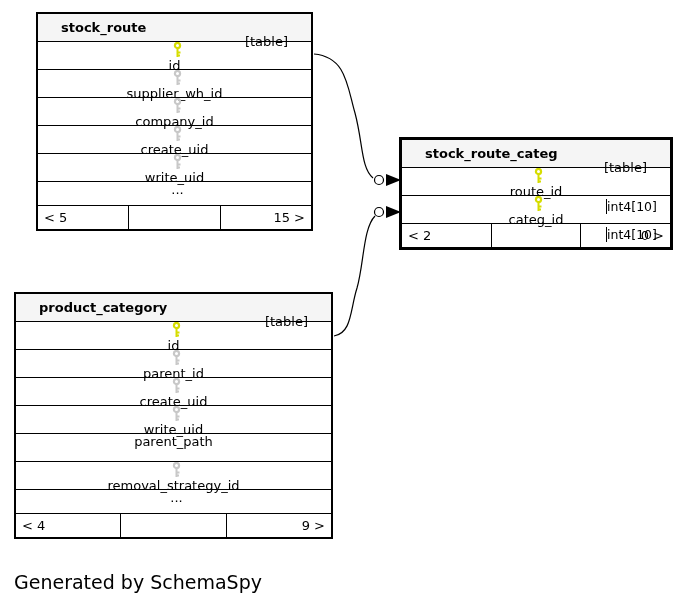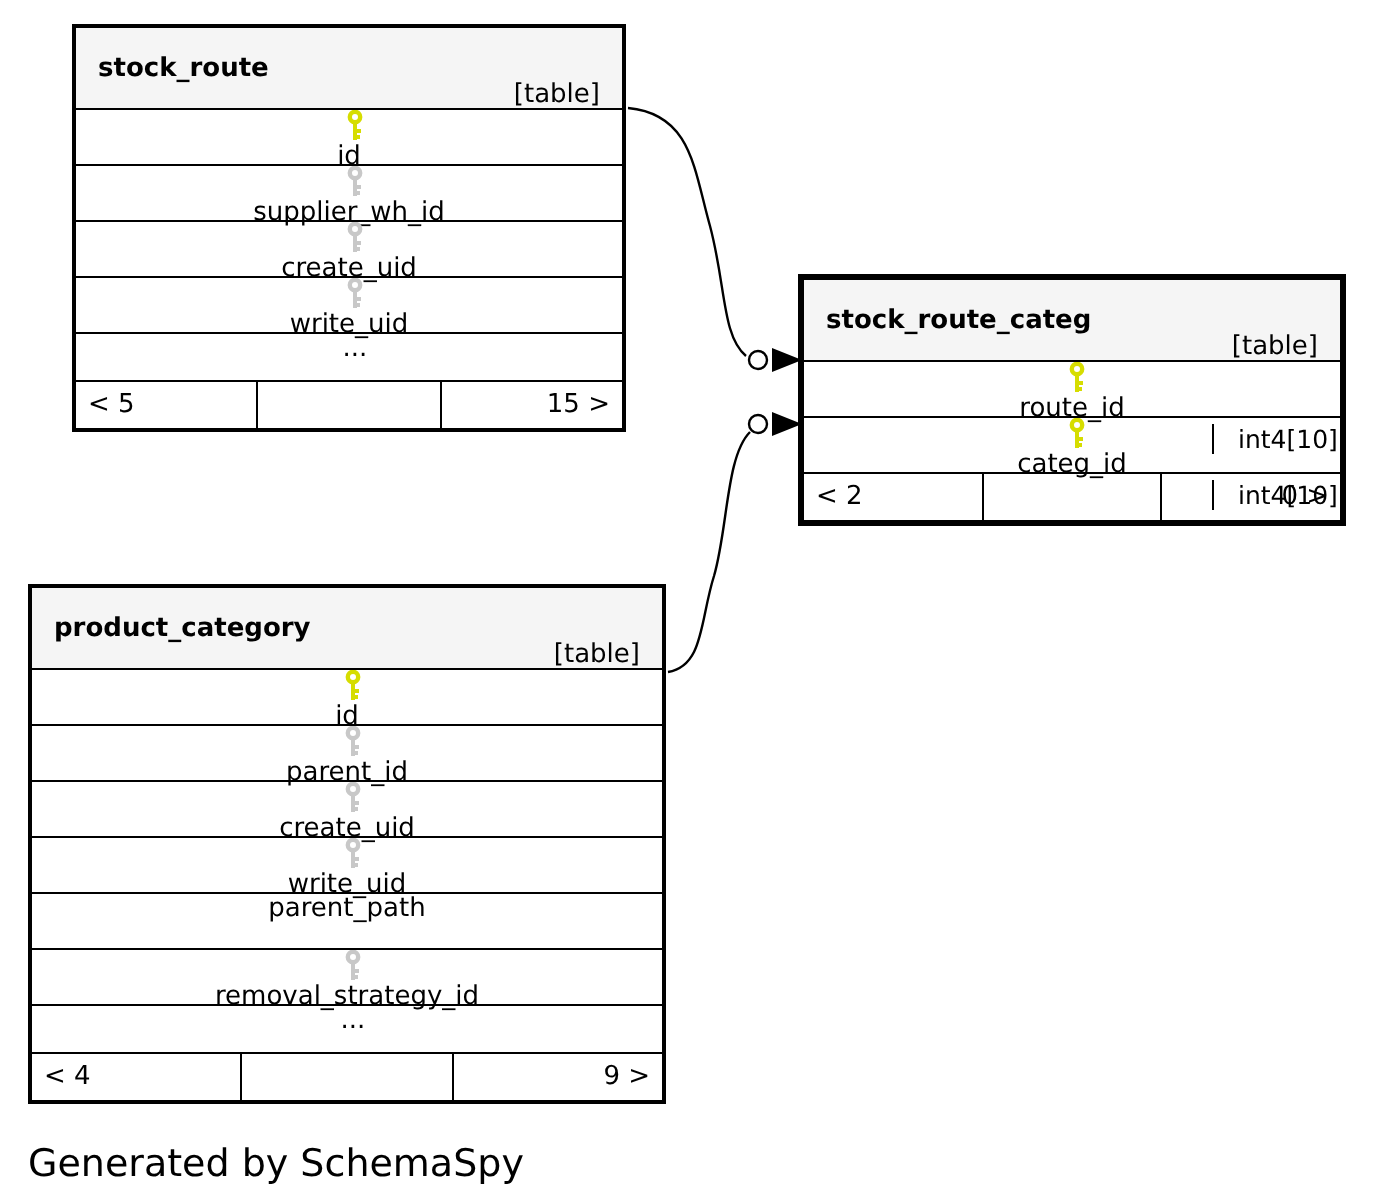--- a/index.html
+++ b/index.html
@@ -16,25 +16,25 @@
   .rel-overlay { position:absolute; left:0; top:0; width:691px; height:600px; pointer-events:none; }
 
   .db-table {
     position:absolute;
     background:#fff;
     border:2px solid var(--border,#000);
   }
   .db-table.focus { border-width:3px; }
 
   .thead {
-    height:41px;
+    height:28px;
     background:var(--header-bg,#f5f5f5);
     border-bottom:1px solid var(--border,#000);
     display:flex; align-items:center; justify-content:space-between;
-    padding:0 11px;
+    padding:0 23px;
   }
   .tname { font-weight:bold; }
   .tbadge { font-weight:normal;margin-top:27px; }
 
   .trow {
     height:28px;
     border-bottom:1px solid var(--border,#000);
     display:flex; align-items:center;
     background:#fff;
     flex-direction:column;
@@ -47,21 +47,21 @@
   }
   .key-primary { color:var(--primary-key,#d6dd00); }
   .key-secondary { color:var(--secondary-key,#c8c8c8); }
   .cname { white-space:nowrap; }
   .ctype {
     margin-left:auto;
     align-self:stretch;
     width:64px; flex:none;
     display:flex; align-items:center;
     border-left:1px solid var(--border,#000);
-    padding-left:12px;
+    padding-left:0;
     font-size:12.5px;
   }
   .trow.ellipsis-row { height:24px; padding-left:6px; }
 
   .tfoot { height:23px; display:flex; }
   .tfoot .fcell { flex:1; display:flex; align-items:center; padding:0 6px; }
   .tfoot .fcell + .fcell { border-left:1px solid var(--border,#000); }
   .tfoot .fright { justify-content:flex-end; }
 
   .gen-note { position:absolute; left:14px; top:571px; font-size:19px; }
@@ -105,20 +105,29 @@
       </span>
       <span class="cname">supplier_wh_id</span>
     </div>
     <div class="trow">
       <span class="kslot key-secondary">
         <svg viewBox="0 0 9 16" width="9" height="16">
             <circle cx="4.5" cy="3.5" r="2.6" fill="none" stroke="currentColor" stroke-width="2.2"></circle>
             <path d="M4.5 6 L4.5 15 M4.5 10.5 L7.5 10.5 M4.5 13.5 L7 13.5" stroke="currentColor" stroke-width="2" fill="none"></path>
           </svg>
       </span>
+      <span class="cname">company_id</span>
+    </div>
+    <div class="trow">
+      <span class="kslot key-secondary">
+        <svg viewBox="0 0 9 16" width="9" height="16">
+            <circle cx="4.5" cy="3.5" r="2.6" fill="none" stroke="currentColor" stroke-width="2.2"></circle>
+            <path d="M4.5 6 L4.5 15 M4.5 10.5 L7.5 10.5 M4.5 13.5 L7 13.5" stroke="currentColor" stroke-width="2" fill="none"></path>
+          </svg>
+      </span>
       <span class="cname">create_uid</span>
     </div>
     <div class="trow">
       <span class="kslot key-secondary">
         <svg viewBox="0 0 9 16" width="9" height="16">
             <circle cx="4.5" cy="3.5" r="2.6" fill="none" stroke="currentColor" stroke-width="2.2"></circle>
             <path d="M4.5 6 L4.5 15 M4.5 10.5 L7.5 10.5 M4.5 13.5 L7 13.5" stroke="currentColor" stroke-width="2" fill="none"></path>
           </svg>
       </span>
       <span class="cname">write_uid</span>

